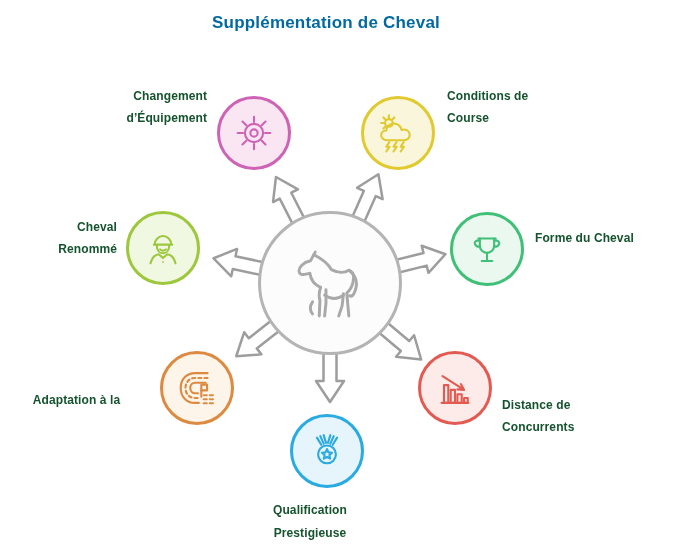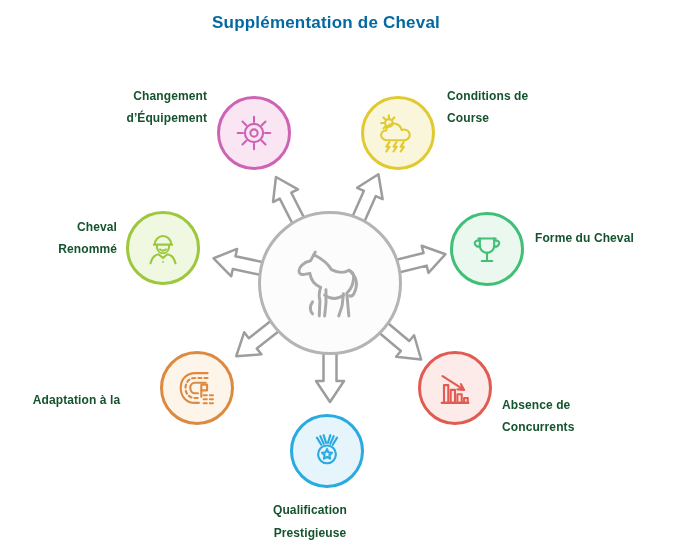--- a/index.html
+++ b/index.html
@@ -159,21 +159,21 @@
     <svg width="46" height="46" viewBox="0 0 48 48" fill="none" stroke="#e25b52" stroke-width="2.2" stroke-linecap="round" stroke-linejoin="round">
       <path d="M10,39.5 H38"></path>
       <rect x="12.5" y="21" width="4.5" height="18.5"></rect>
       <rect x="19.5" y="26" width="4.5" height="13.5"></rect>
       <rect x="26.5" y="30.5" width="4.5" height="9"></rect>
       <rect x="33.5" y="34.5" width="3.8" height="5"></rect>
       <path d="M11,11.5 L33.5,26 M33.5,26 L30.1,19.9 M33.5,26 L26.5,25.4"></path>
     </svg>
   </div>
   <div class="label lab-br">
-    <div>Absence de</div>
+    <div>Distance de</div>
     <div>Concurrents</div>
   </div>
 
   <div class="node node--blue pos-b">
     <svg width="46" height="46" viewBox="0 0 48 48" fill="none" stroke="#29aae1" stroke-width="2.2" stroke-linecap="round" stroke-linejoin="round">
       <path d="M13.5,10 L18,17.5 M17,8.5 L20.6,16.5 M20.5,7.5 L23,15.5"></path>
       <path d="M34.5,10 L30,17.5 M31,8.5 L27.4,16.5 M27.5,7.5 L25,15.5"></path>
       <circle cx="24" cy="27.5" r="9.3"></circle>
       <path d="M24,22 L25.5,25.4 L29.2,25.8 L26.5,28.3 L27.2,32 L24,30.1 L20.8,32 L21.5,28.3 L18.8,25.8 L22.5,25.4 Z"></path>
     </svg>

